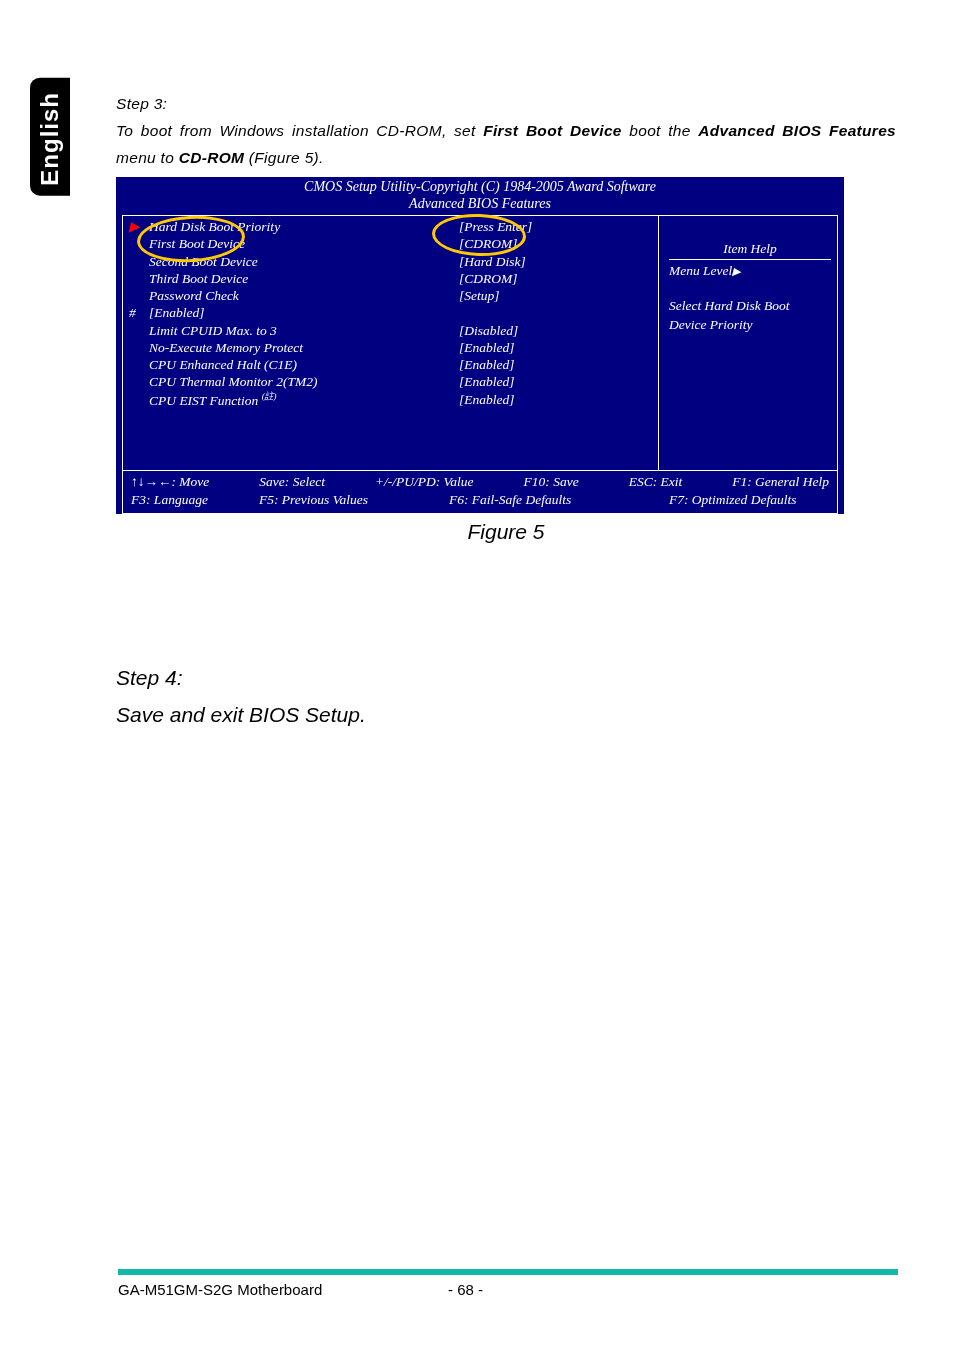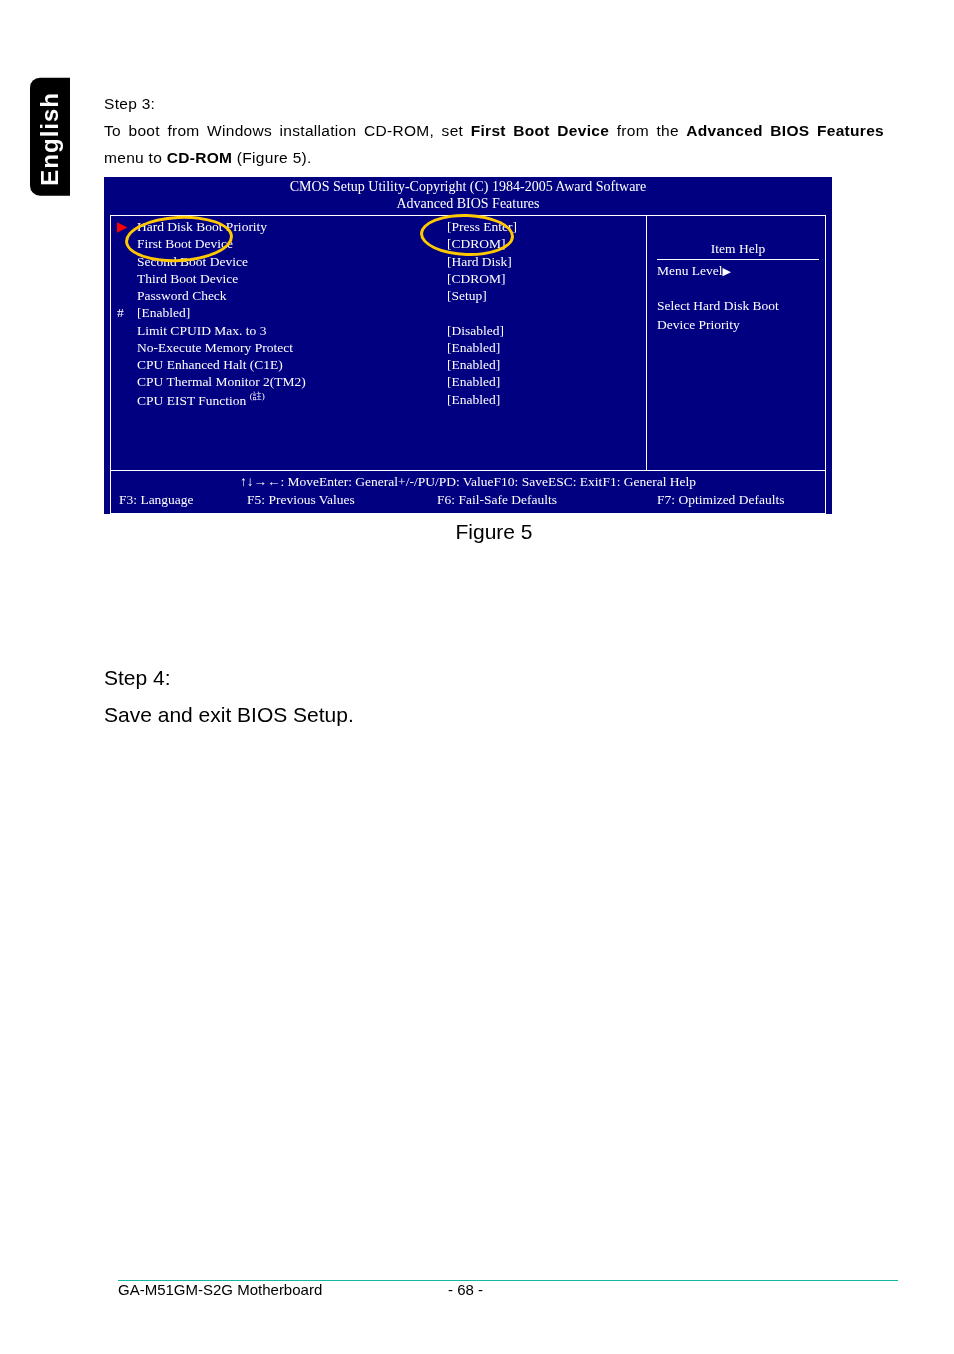--- a/index.html
+++ b/index.html
@@ -21,23 +21,24 @@
     border-top-right-radius: 10px;
     border-bottom-right-radius: 10px;
     writing-mode: vertical-rl;
     transform: rotate(180deg);
     font-size: 24px;
     font-weight: bold;
     letter-spacing: 1px;
   }
   .content {
     position: absolute;
-    left: 104px;
+    left: 116px;
     top: 90px;
     width: 780px;
+    font-style: italic;
   }
   .step-text {
     font-size: 15.5px;
     line-height: 1.75;
     letter-spacing: 0.3px;
     text-align: justify;
   }
   .bold { font-weight: bold; }
   .bios-box {
     margin-top: 6px;
@@ -102,21 +103,21 @@
   .bios-footer {
     border: 1px solid #fff;
     border-top: none;
     margin: -4px 6px 6px 6px;
     padding: 2px 8px 4px 8px;
     font-size: 13.5px;
     line-height: 1.35;
   }
   .bios-footer-row {
     display: flex;
-    justify-content: center;
+    justify-content: space-between;
   }
   .circle1, .circle2 {
     position: absolute;
     border: 3px solid #ffc800;
     border-radius: 50%;
     pointer-events: none;
   }
   .circle1 {
     left: 14px; top: 0px; width: 108px; height: 46px;
     transform: rotate(-3deg);
@@ -133,41 +134,42 @@
   .step4 {
     margin-top: 116px;
     font-size: 21px;
     line-height: 1.75;
   }
   .footer {
     position: absolute;
     left: 118px;
     bottom: 56px;
     width: 780px;
-    border-top: 1px solid #14b8a6;
+    border-top: 6px solid #14b8a6;
+    padding-top: 6px;
     font-size: 15px;
     display: flex;
     gap: 40px;
   }
   .footer-left { flex: 1; }
   .footer-center { width: 120px; text-align: left; }
   .sup { font-size: 9px; vertical-align: super; }
   .rtri { font-size: 11px; }
 </style>
 </head>
 <body>
 
 <div class="side-tab">English</div>
 
 <div class="content">
 
   <div class="step-text">
     <div>Step 3:</div>
     <div>
-      <span>To boot from Windows installation CD-ROM, set </span><span class="bold">First Boot Device</span><span> from the </span><span class="bold">Advanced BIOS Features</span><span> menu to </span><span class="bold">CD-ROM</span><span>  (Figure 5).</span>
+      <span>To boot from Windows installation CD-ROM, set </span><span class="bold">First Boot Device</span><span> boot the </span><span class="bold">Advanced BIOS Features</span><span> menu to </span><span class="bold">CD-ROM</span><span>  (Figure 5).</span>
     </div>
   </div>
 
   <div class="bios-box">
     <div class="bios-header">
       <div>CMOS Setup Utility-Copyright (C) 1984-2005 Award Software</div>
       <div>Advanced BIOS Features</div>
     </div>
     <div class="bios-inner">
       <div class="bios-left">
@@ -233,21 +235,21 @@
         <div class="bios-right-title">Item Help</div>
         <div class="bios-right-line"><span>Menu Level</span><span class="rtri">▶</span></div>
         <div style="height:16px"></div>
         <div class="bios-right-line">Select Hard Disk Boot</div>
         <div class="bios-right-line">Device Priority</div>
       </div>
     </div>
     <div class="bios-footer">
       <div class="bios-footer-row">
         <span>↑↓→←: Move</span>
-        <span>Enter: General</span>
+        <span>Save: Select</span>
         <span>+/-/PU/PD: Value</span>
         <span>F10: Save</span>
         <span>ESC: Exit</span>
         <span>F1: General Help</span>
       </div>
       <div class="bios-footer-row">
         <span style="width:128px">F3: Language</span>
         <span style="width:190px">F5: Previous Values</span>
         <span style="width:220px;text-align:left">F6: Fail-Safe Defaults</span>
         <span style="flex:1;text-align:left">F7: Optimized Defaults</span>

